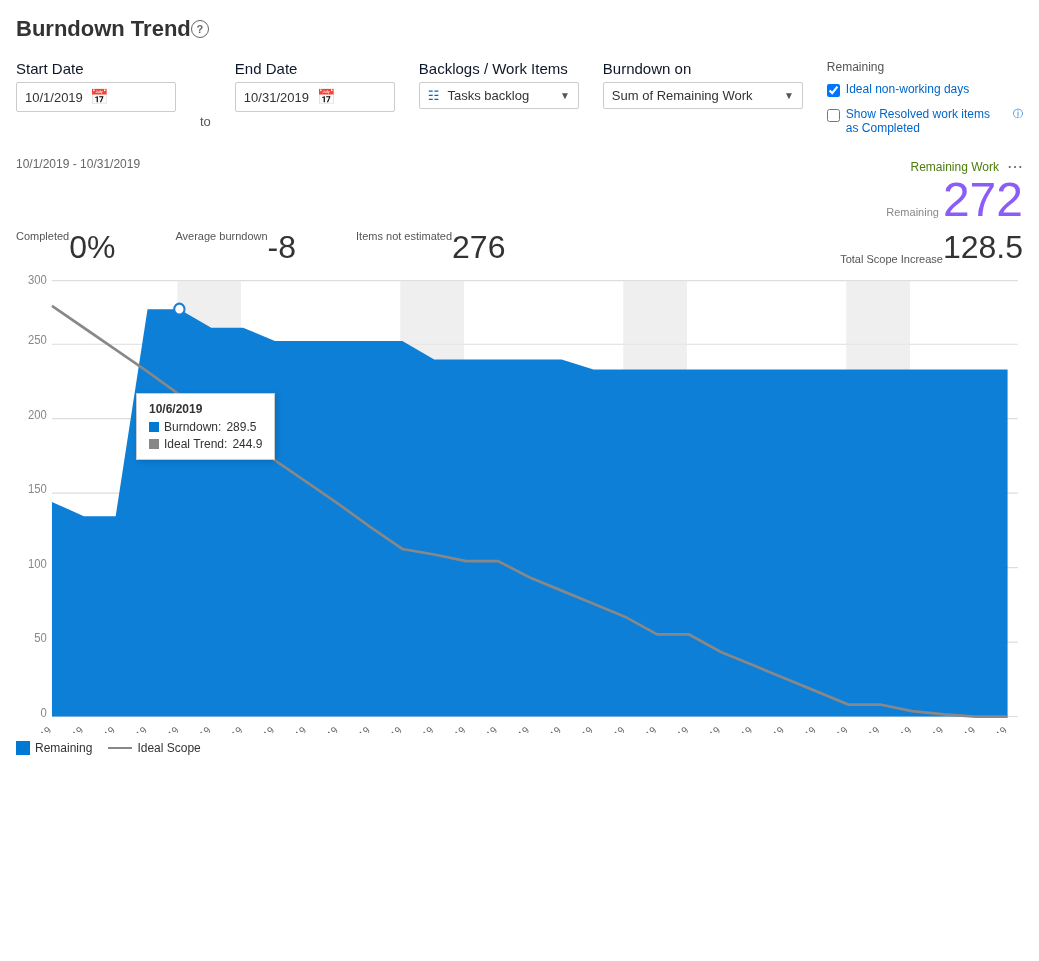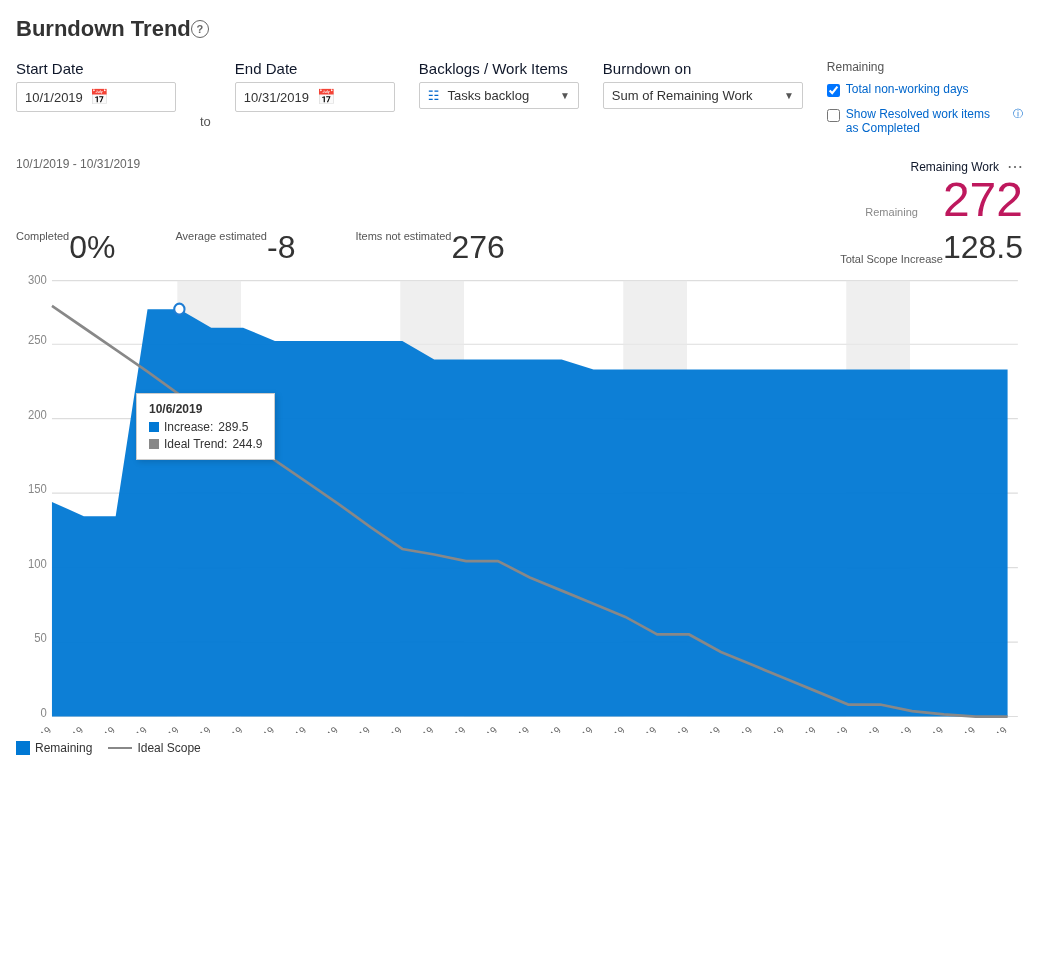--- a/index.html
+++ b/index.html
@@ -20,22 +20,22 @@
     .burndown-dropdown { min-width: 200px; }
 
     .advanced-group { display: flex; flex-direction: column; gap: 2px; }
     .advanced-label { font-size: 12px; color: #555; margin-bottom: 4px; }
     .checkbox-item { display: flex; align-items: flex-start; gap: 6px; font-size: 12px; color: #0066cc; cursor: pointer; padding: 2px 0; }
     .checkbox-item input[type=checkbox] { margin-top: 2px; }
     .info-icon { font-size: 10px; color: #0066cc; margin-left: 2px; }
 
     .date-range-bar { font-size: 12px; color: #666; display: flex; justify-content: space-between; align-items: flex-start; margin-bottom: 6px; }
     .remaining-work-display { text-align: right; }
-    .remaining-work-label { font-size: 12px; color: #0f172a; }
-    .remaining-work-value { font-size: 48px; font-weight: 300; color: #be185d; line-height: 1; margin-left: 21px; }
+    .remaining-work-label { font-size: 12px; color: #4d7c0f; }
+    .remaining-work-value { font-size: 48px; font-weight: 300; color: #8b5cf6; line-height: 1; }
     .remaining-sub { font-size: 11px; color: #888; }
     .more-icon { font-size: 16px; color: #666; cursor: pointer; }
 
     .stats-row { display: flex; align-items: flex-end; gap: 0; margin-bottom: 8px; }
     .stat-item { display: flex; flex-direction: row; align-items: flex-start; margin-right: 60px; }
     .stat-item:last-child { margin-left: auto; margin-right: 0; align-items: flex-end; }
     .stat-label { font-size: 11px; color: #555; }
     .stat-value { font-size: 32px; font-weight: 300; color: #333; line-height: 1.1; }
 
     .chart-container { position: relative; width: 100%; height: 460px; }
@@ -94,21 +94,21 @@
     <div class="dropdown-control burndown-dropdown">
       <span>Sum of Remaining Work</span>
       <span class="dropdown-arrow">▼</span>
     </div>
   </div>
 
   <div class="advanced-group">
     <span class="advanced-label">Remaining</span>
     <div class="checkbox-item">
       <input type="checkbox" checked="" style="">
-      <span>Total non-working days</span>
+      <span>Ideal non-working days</span>
     </div>
     <div class="checkbox-item" style="margin-top:4px;">
       <input type="checkbox" style="">
       <span>Show Resolved work items as Completed</span>
       <span class="info-icon">ⓘ</span>
     </div>
   </div>
 
 </div>
 
@@ -125,21 +125,21 @@
     </div>
   </div>
 </div>
 
 <div class="stats-row">
   <div class="stat-item">
     <span class="stat-label">Completed</span>
     <span class="stat-value">0%</span>
   </div>
   <div class="stat-item">
-    <span class="stat-label">Average estimated</span>
+    <span class="stat-label">Average burndown</span>
     <span class="stat-value">-8</span>
   </div>
   <div class="stat-item">
     <span class="stat-label">Items not estimated</span>
     <span class="stat-value">276</span>
   </div>
   <div class="stat-item">
     <span class="stat-label" style="text-align:left;">Total Scope Increase</span>
     <span class="stat-value">128.5</span>
   </div>
@@ -279,21 +279,21 @@
       <text x="934" y="418" transform="rotate(-45,934,418)" text-anchor="end">10/30/2019</text>
       <text x="965" y="418" transform="rotate(-45,965,418)" text-anchor="end">10/31/2019</text>
     </g>
   </svg>
 
   
   <div class="tooltip-box" style="left: 120px; top: 120px; position: absolute;">
     <div class="tooltip-date">10/6/2019</div>
     <div class="tooltip-row">
       <span class="tooltip-sq-blue"></span>
-      <span>Increase:</span>
+      <span>Burndown:</span>
       <span>289.5</span>
     </div>
     <div class="tooltip-row" style="margin-top:3px;">
       <span class="tooltip-sq-gray"></span>
       <span>Ideal Trend:</span>
       <span>244.9</span>
     </div>
   </div>
 </div>
 

